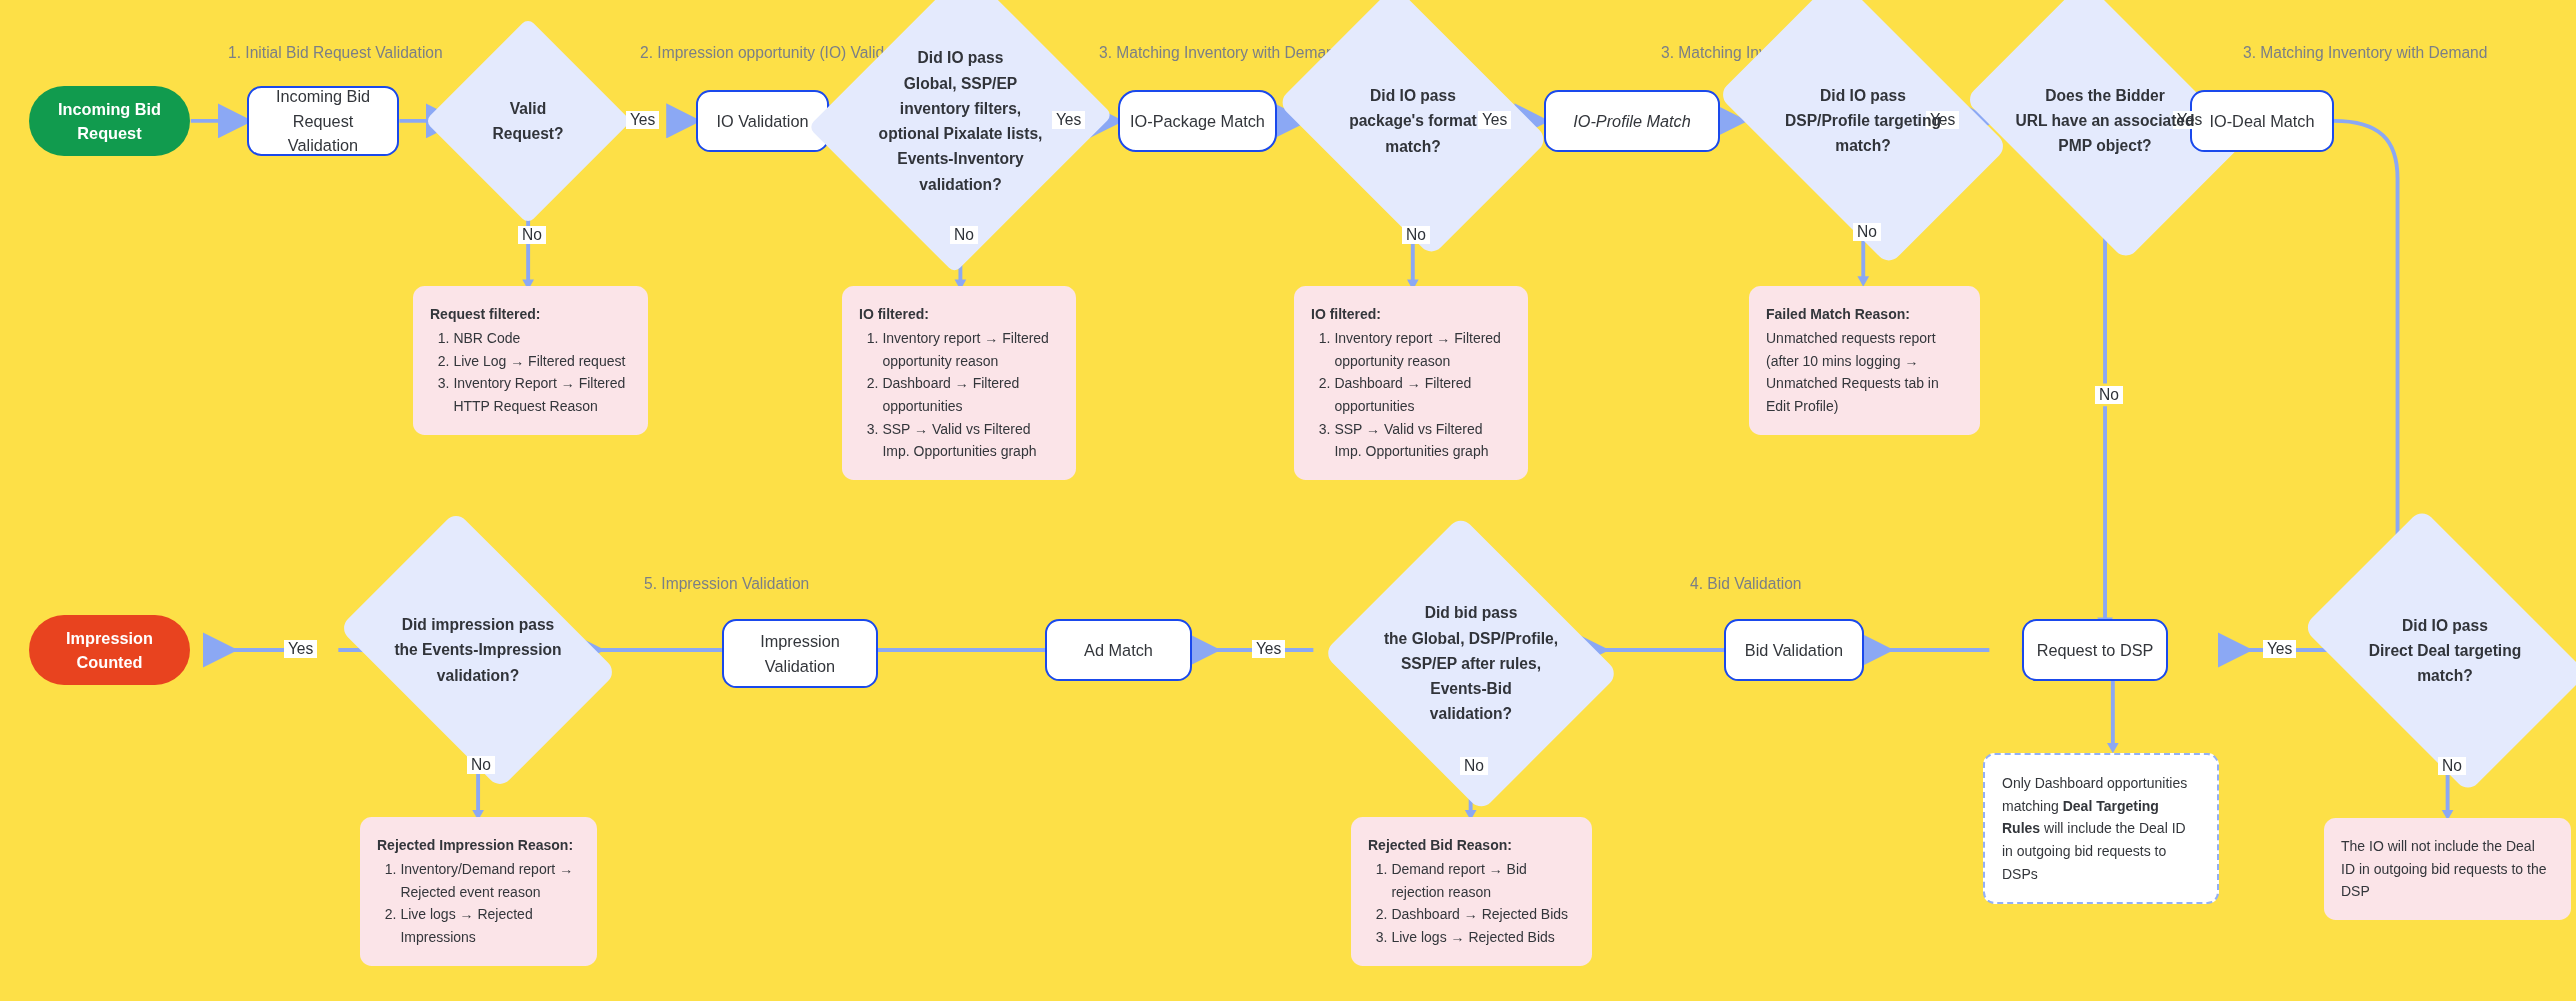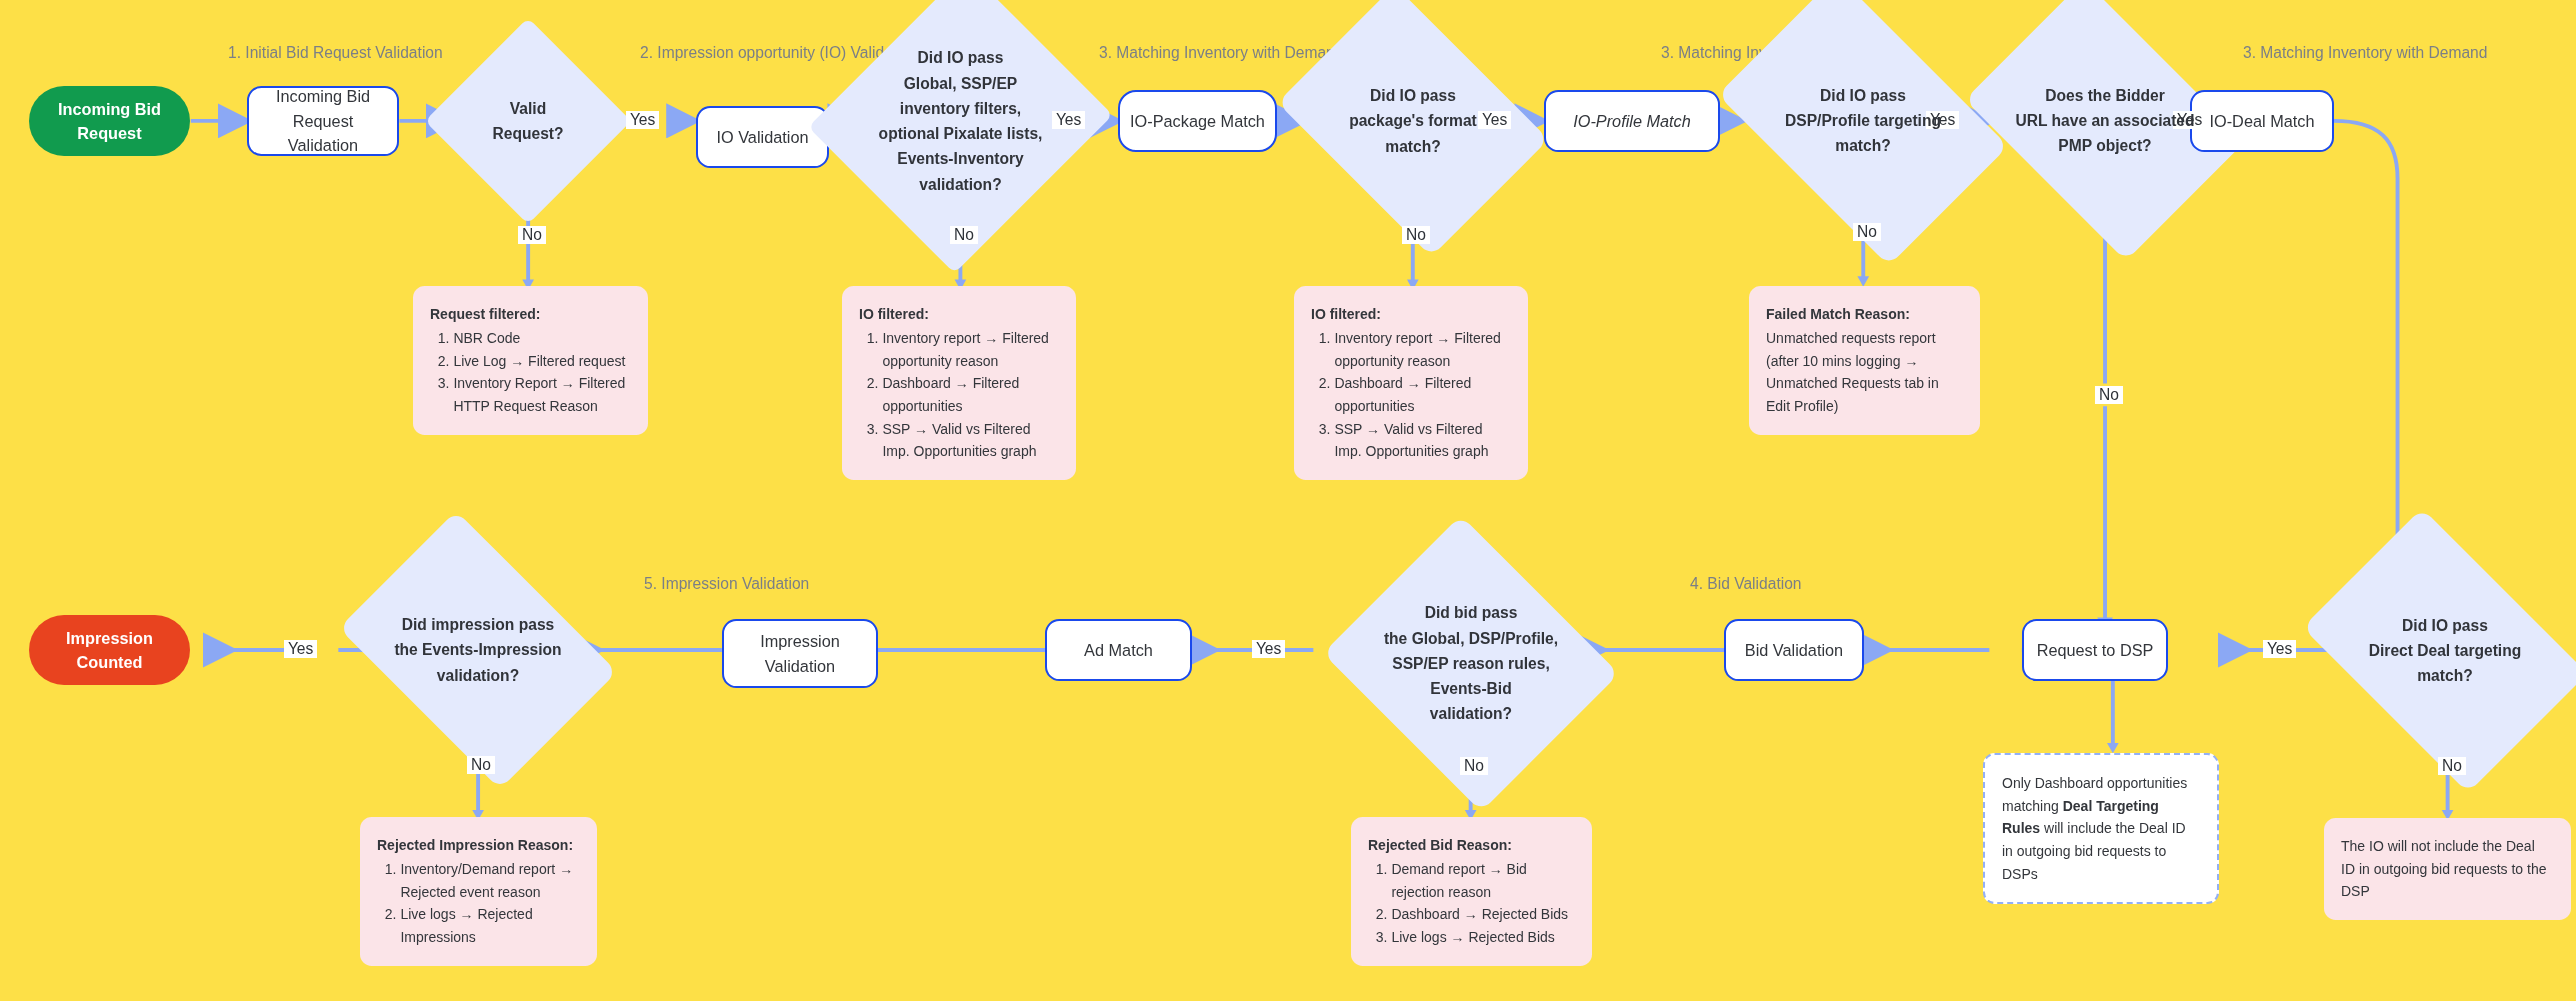--- a/index.html
+++ b/index.html
@@ -236,21 +236,21 @@
   </div>
 
   <div class="node decision" style="left:455px; top:48px; width:146px; height:146px;">
     <div class="dia-shape"></div>
     <div class="dia-label">
       <div>Valid</div>
       <div>Request?</div>
     </div>
   </div>
 
-  <div class="node process" style="left:696px; top:90px; width:133px; height:62px;margin-top:16px;">
+  <div class="node process" style="left:696px; top:90px; width:133px; height:62px;">
     <div>IO Validation</div>
   </div>
 
   <div class="node decision" style="left:857px; top:9px; width:207px; height:224px;">
     <div class="dia-shape"></div>
     <div class="dia-label">
       <div>Did IO pass</div>
       <div>Global, SSP/EP</div>
       <div>inventory filters,</div>
       <div>optional Pixalate lists,</div>
@@ -367,21 +367,21 @@
 
   <div class="node process" style="left:1045px; top:619px; width:147px; height:62px;">
     <div>Ad Match</div>
   </div>
 
   <div class="node decision" style="left:1359px; top:566px; width:224px; height:195px;">
     <div class="dia-shape" style="border-radius:13px;"></div>
     <div class="dia-label">
       <div>Did bid pass</div>
       <div>the Global, DSP/Profile,</div>
-      <div>SSP/EP reason rules,</div>
+      <div>SSP/EP after rules,</div>
       <div>Events-Bid</div>
       <div>validation?</div>
     </div>
   </div>
 
   <div class="node process" style="left:1724px; top:619px; width:140px; height:62px;">
     <div>Bid Validation</div>
   </div>
 
   <div class="node process" style="left:2022px; top:619px; width:146px; height:62px;">

